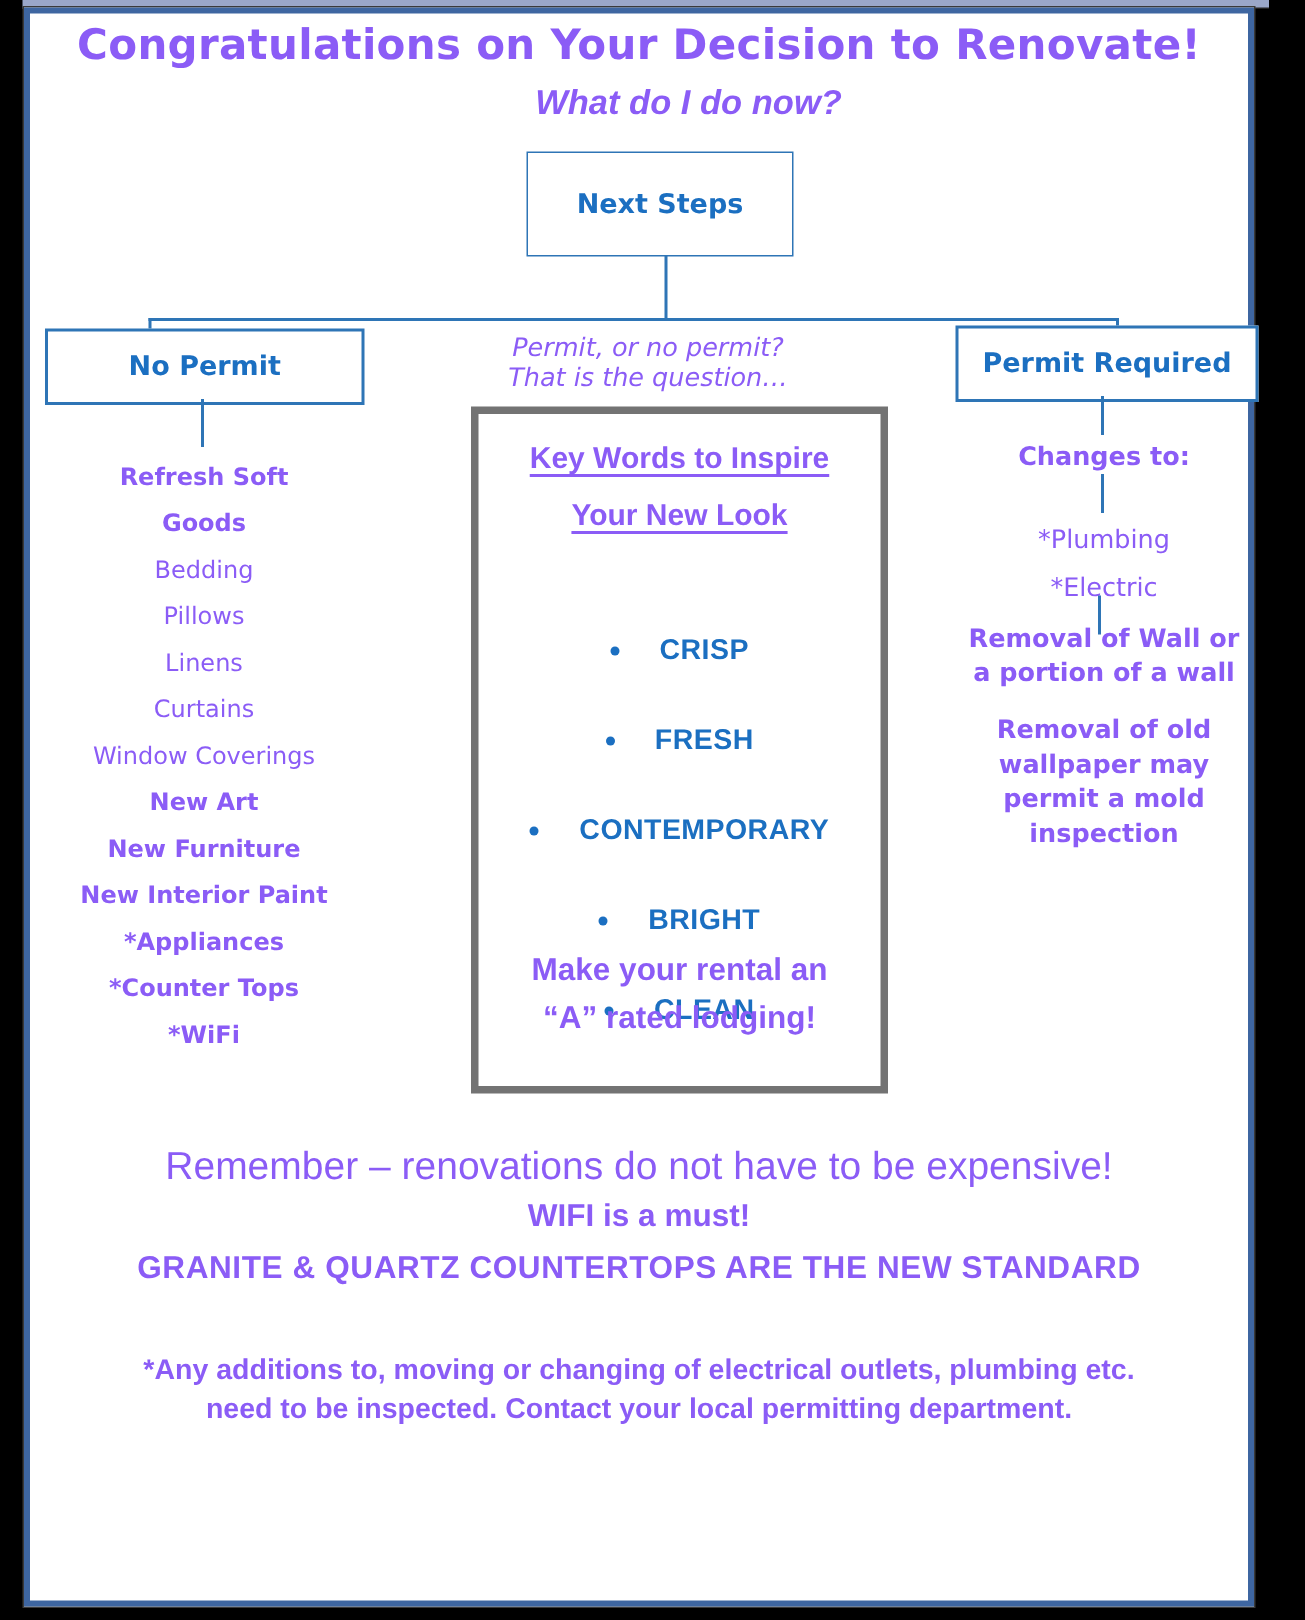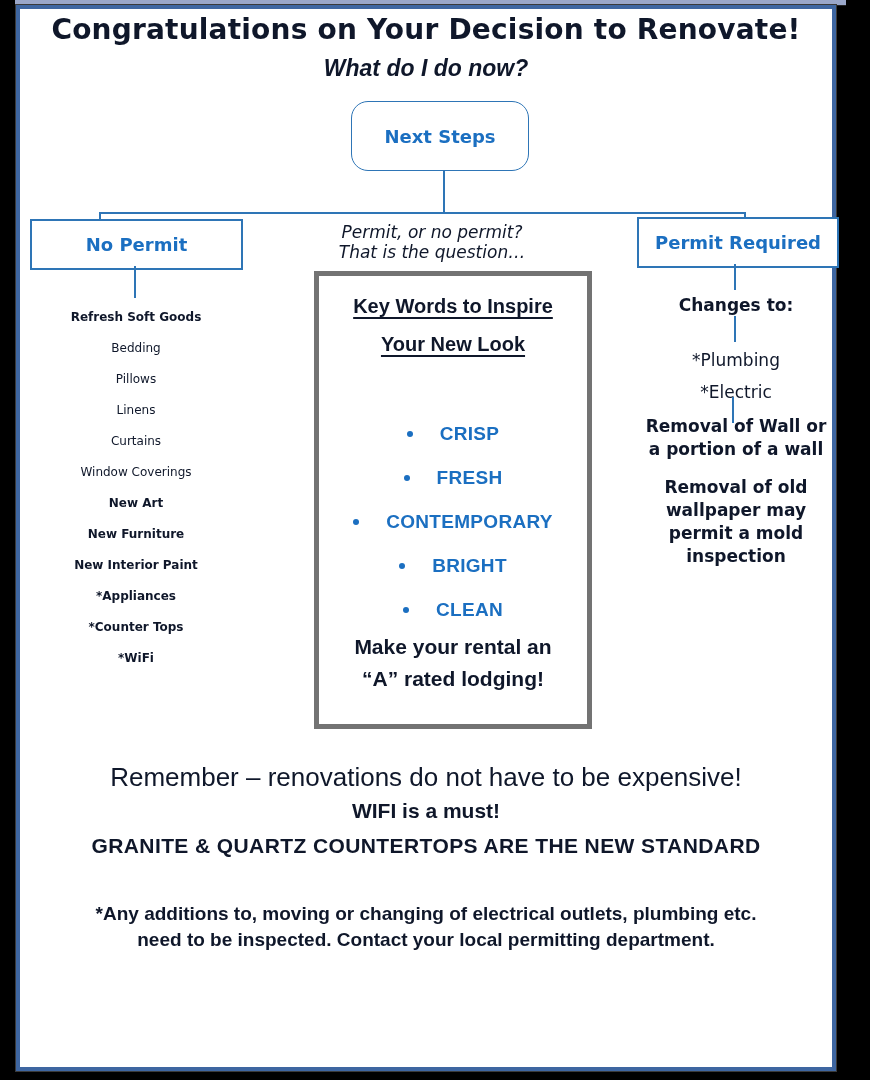--- a/index.html
+++ b/index.html
@@ -10,60 +10,60 @@
   .top-strip{
     position:absolute;left:15px;top:0;width:831px;height:5px;
     background:#9aa7c9;border-bottom:1px solid #222;
   }
   .page{
     position:absolute;left:16px;top:5px;width:812px;height:1058px;
     background:#fff;border:4px solid #3e66a1;
     box-shadow:0 0 0 1px #3a3a3a;
   }
   .abs{position:absolute;}
-  .blue{color:#0f172a;}
+  .blue{color:#8b5cf6;}
   .wide{font-family:"DejaVu Sans",sans-serif;}
   .narrow{font-family:"Liberation Sans",sans-serif;}
   .center{text-align:center;}
 
   .title{left:0;top:4px;width:100%;font-size:28px;font-weight:bold;letter-spacing:.2px;}
-  .subtitle{left:0;top:46px;width:100%;font-size:23px;font-style:italic;font-weight:600;}
+  .subtitle{left:0;top:46px;width:100%;font-size:23px;font-style:italic;font-weight:600;padding-left:33px;}
 
   .fbox{
     border:2px solid #2e75b6;background:#fff;display:flex;align-items:center;justify-content:center;
     font-weight:bold;font-size:18px;color:#1b6fc1;
   }
-  .box-next{left:331px;top:92px;width:176px;height:68px;border-width:1px;border-radius:17px;}
+  .box-next{left:331px;top:92px;width:176px;height:68px;border-width:1px;}
   .box-nopermit{left:10px;top:210px;width:209px;height:47px;}
   .box-permit{left:617px;top:208px;width:198px;height:47px;}
 
   .conn{background:#2e75b6;}
   .c-v1{left:423px;top:161px;width:2px;height:42px;}
   .c-h1{left:79px;top:203px;width:647px;height:2px;}
   .c-v2{left:79px;top:203px;width:2px;height:9px;}
   .c-v3{left:724px;top:203px;width:2px;height:7px;}
   .c-nopermit{left:114px;top:257px;width:2px;height:32px;}
   .c-pr1{left:714px;top:255px;width:2px;height:26px;}
   .c-pr2{left:714px;top:307px;width:2px;height:26px;}
   .c-pr3{left:712px;top:388px;width:2px;height:26px;}
 
   .question{left:312px;top:213px;width:200px;font-size:17px;font-style:italic;line-height:20px;}
 
-  .left-list{left:1px;top:293px;width:230px;font-size:12px;line-height:31px;}
+  .left-list{left:1px;top:293px;width:230px;font-size:16px;line-height:31px;}
   .left-list .item{white-space:nowrap;}
   .left-list .item.wrap2{white-space:normal;max-width:150px;margin:0 auto;}
   .bold{font-weight:bold;}
 
   .kw-box{
     left:294px;top:262px;width:268px;height:448px;
     border:5px solid #737373;background:#fff;
   }
   .kw-heading{left:0;top:11px;width:100%;font-size:20px;font-weight:bold;line-height:38px;}
   .kw-heading .uline{text-decoration:underline;text-decoration-thickness:2px;text-underline-offset:4px;}
-  .kw-words{left:0;top:148px;width:100%;display:flex;flex-direction:column;gap:24px;}
+  .kw-words{left:0;top:148px;width:100%;display:flex;flex-direction:column;gap:40px;}
   .kw-row{display:flex;align-items:center;justify-content:center;height:20px;}
   .kw-dot{width:6px;height:6px;border-radius:50%;background:#1b6fc1;margin-right:27px;flex:0 0 auto;}
   .kw-word{font-size:19px;font-weight:bold;color:#1b6fc1;letter-spacing:.3px;}
   .kw-closing{left:0;top:355px;width:100%;font-size:21px;font-weight:bold;line-height:32px;}
   .changes-heading{left:606px;top:286px;width:220px;font-size:17px;font-weight:bold;}
   .changes-items{left:606px;top:335px;width:220px;font-size:17px;line-height:32px;}
   .wall-note{left:606px;top:406px;width:220px;font-size:17px;font-weight:bold;line-height:23px;}
   .wallpaper-note{left:606px;top:467px;width:220px;font-size:17px;font-weight:bold;line-height:23px;}
 
   .footer-remember{left:0;top:753px;width:100%;font-size:26px;}

